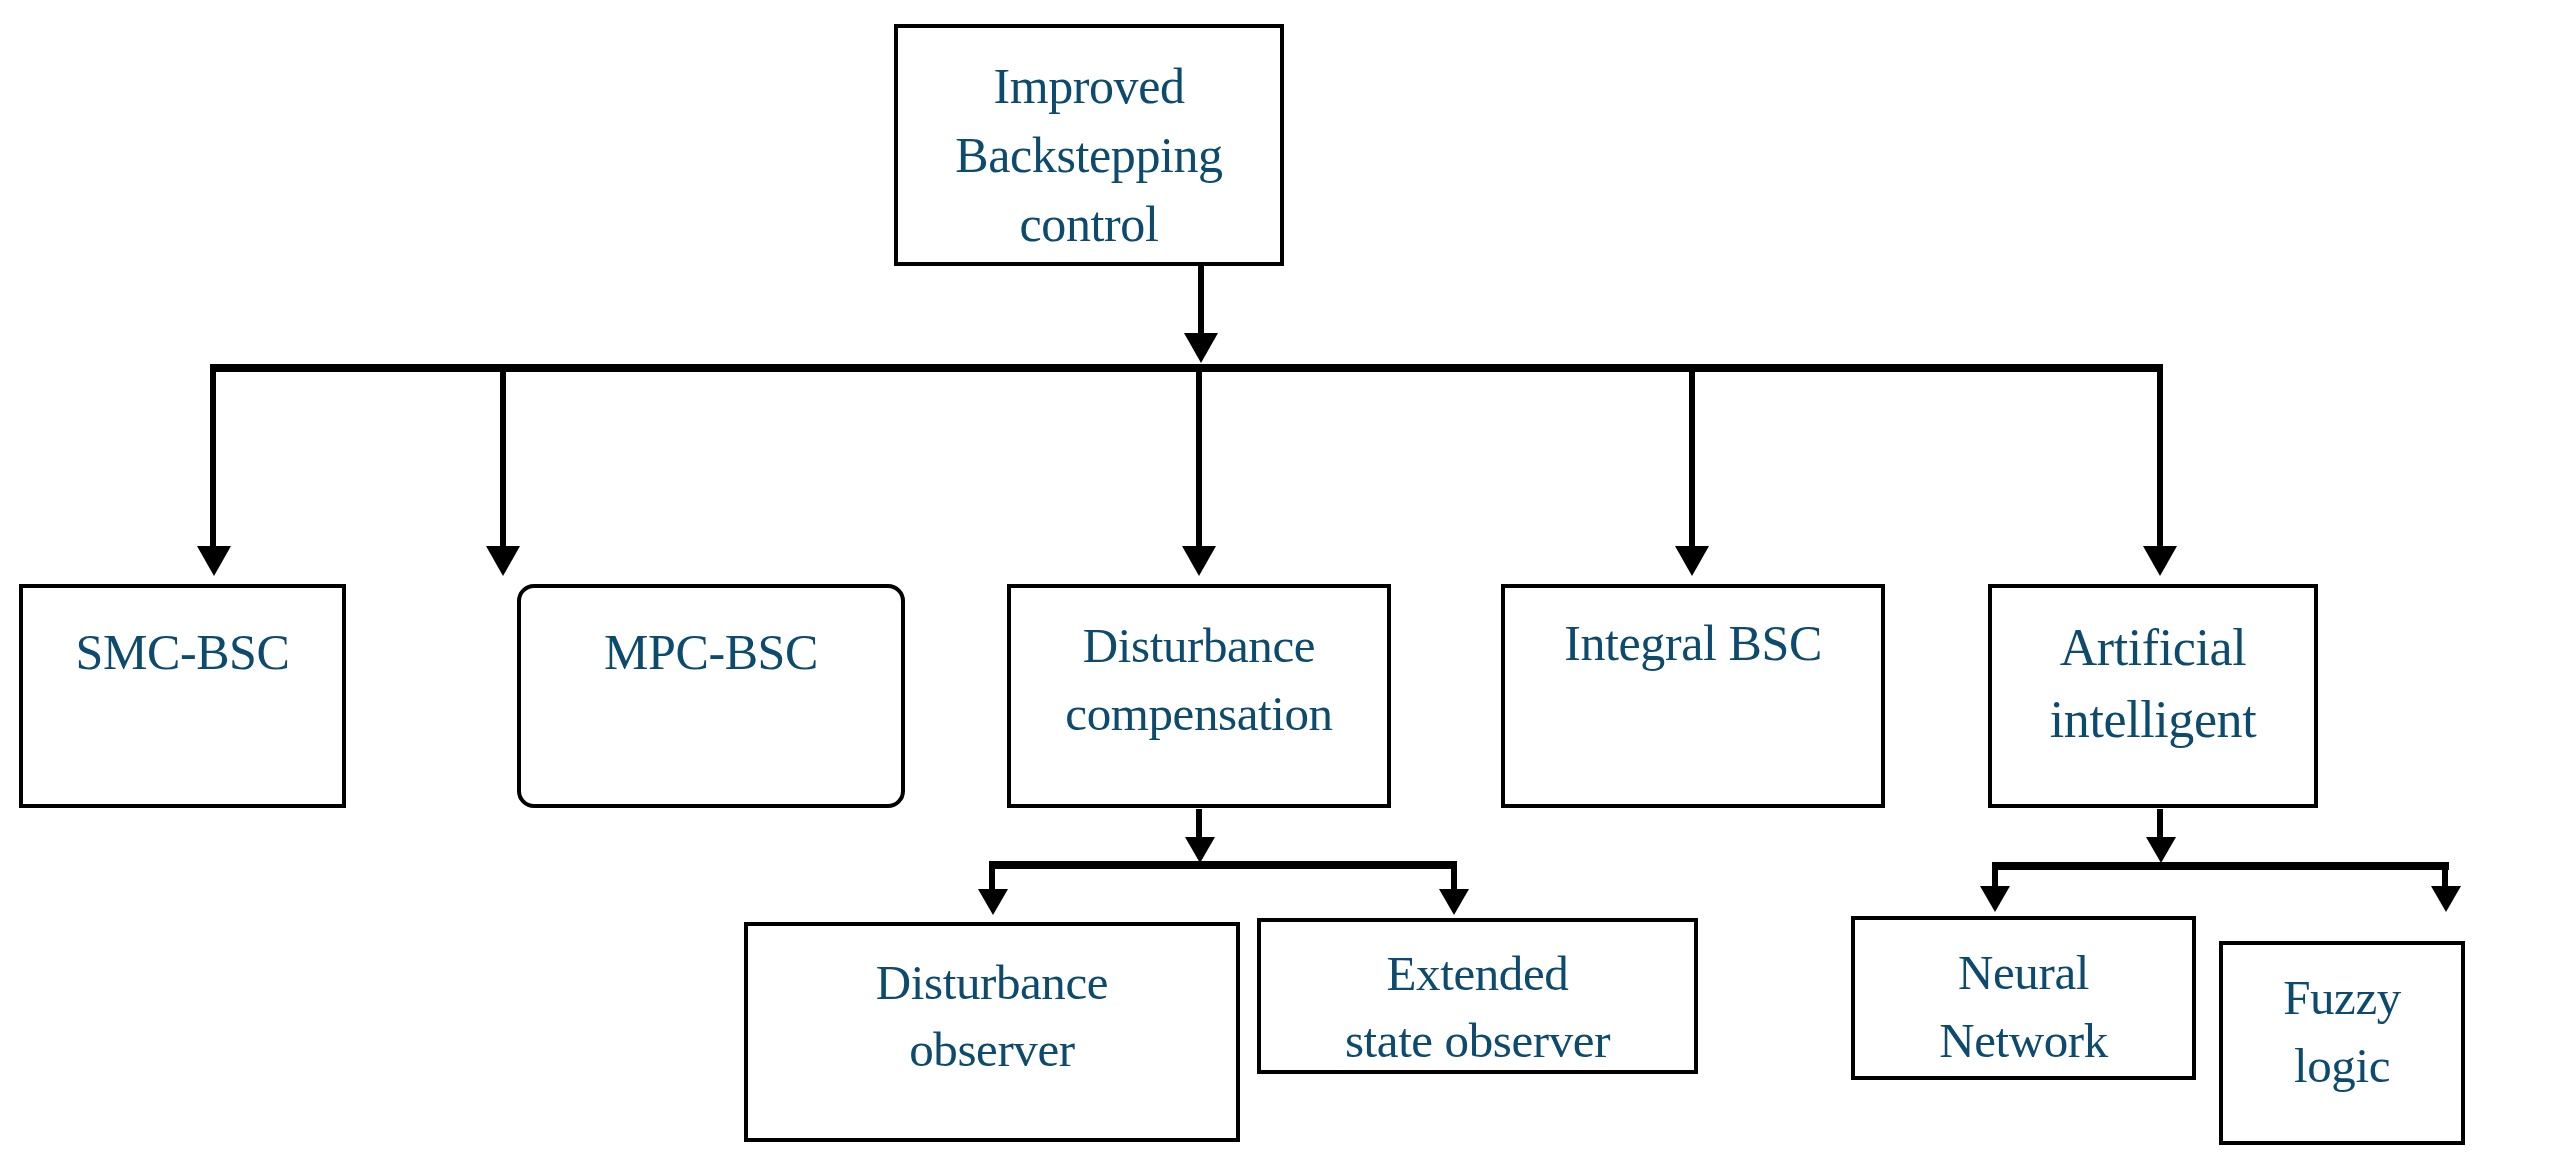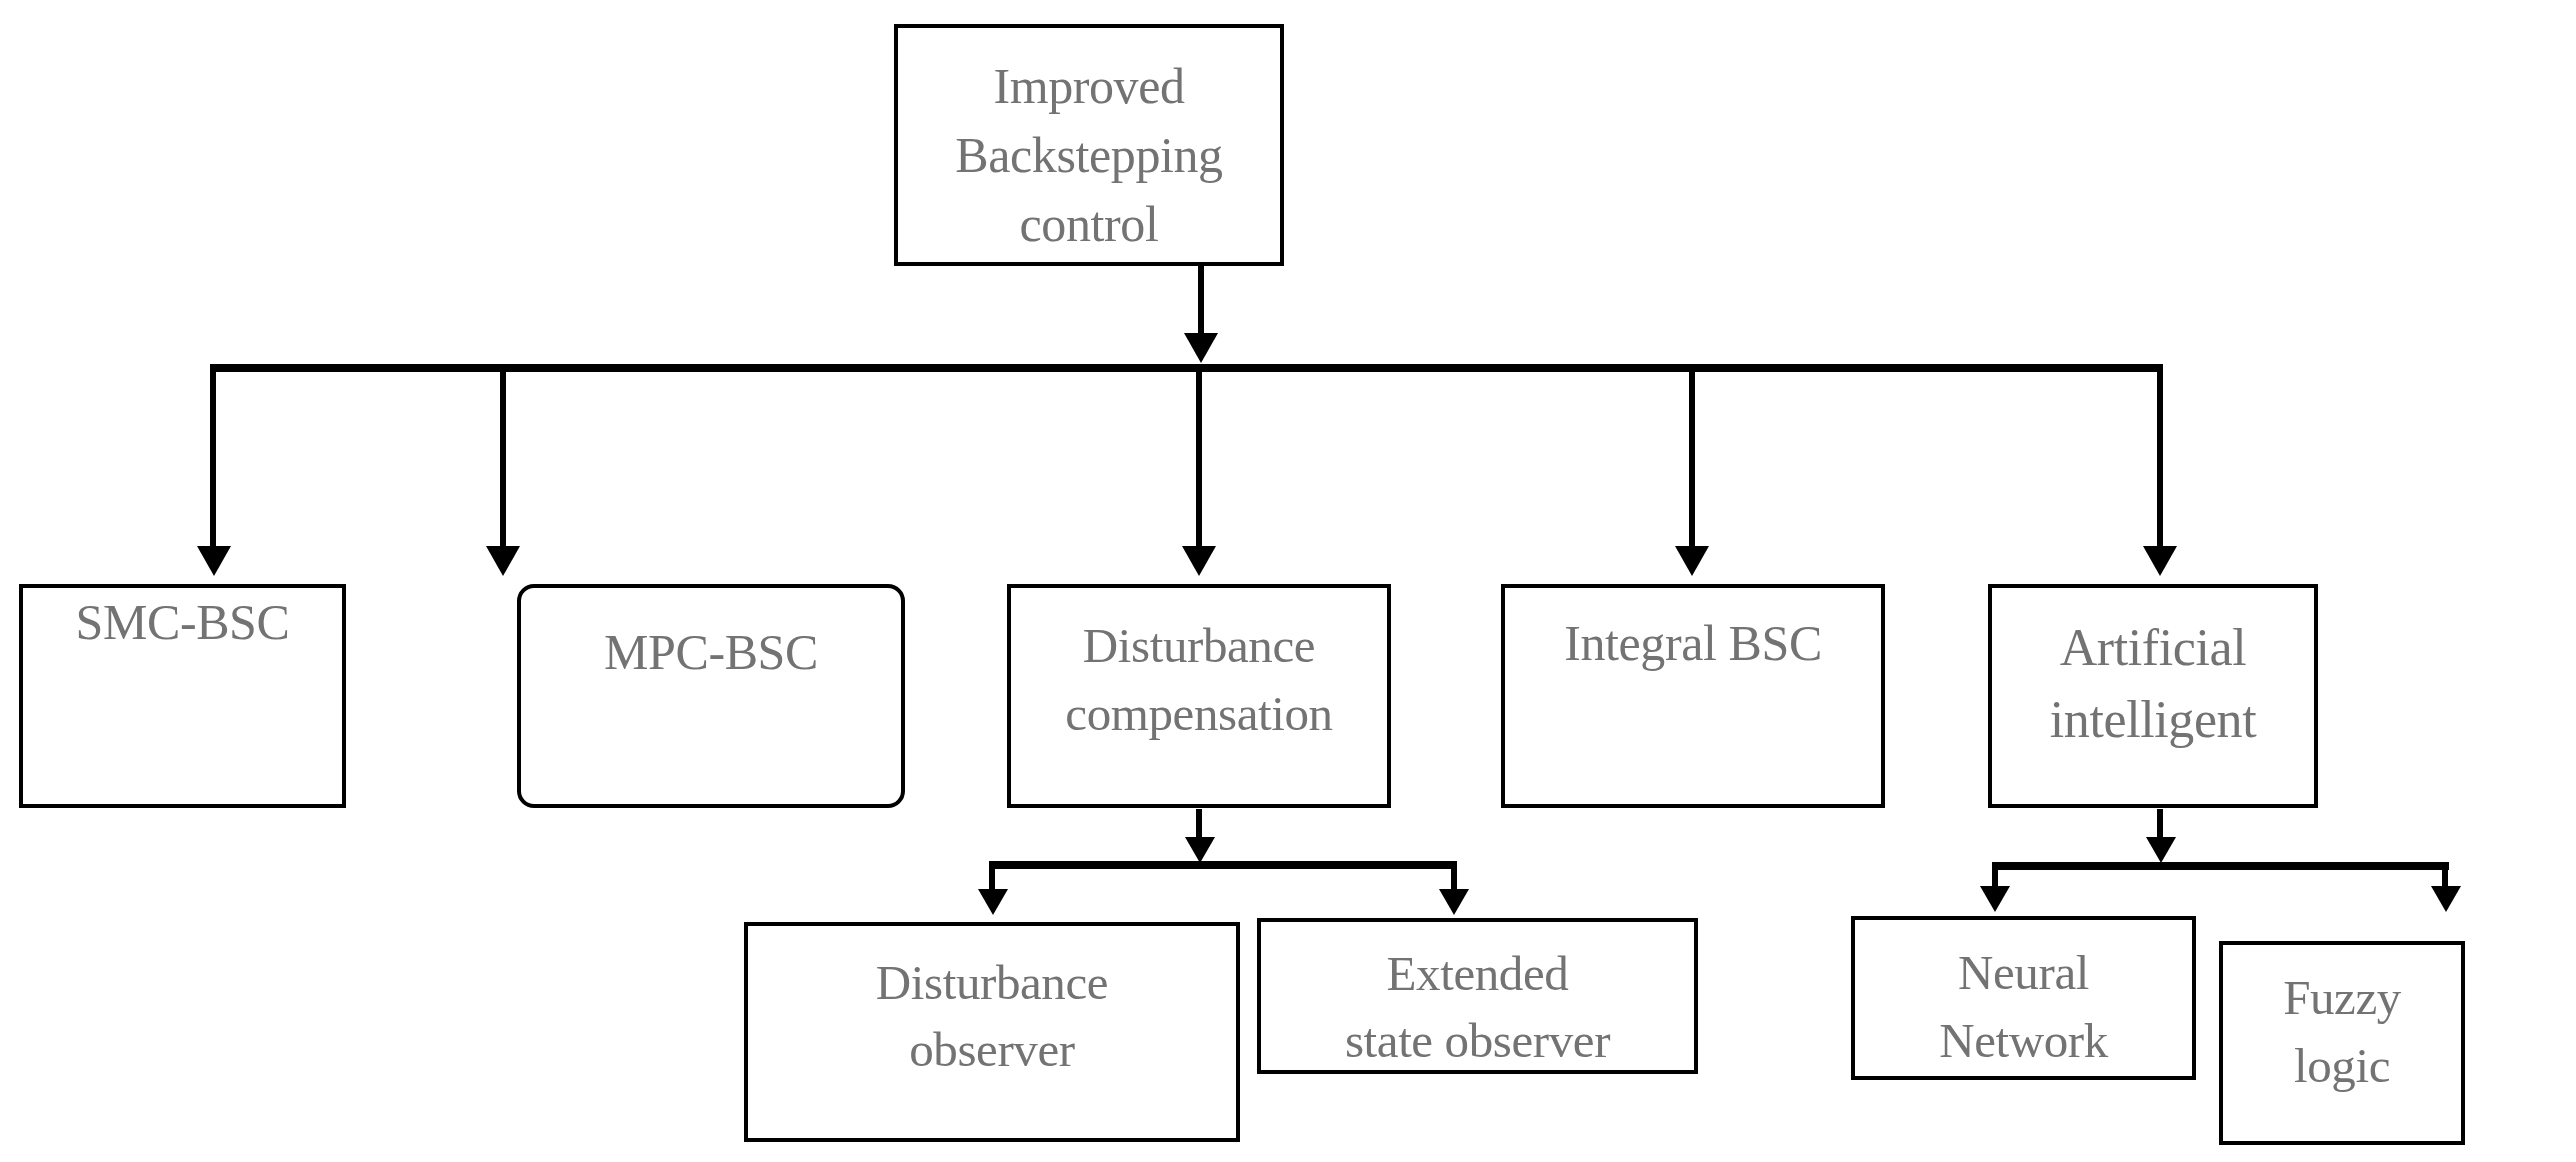--- a/index.html
+++ b/index.html
@@ -22,21 +22,21 @@
   .node-box {
     position: absolute;
     box-sizing: border-box;
     border: 4.3px solid #000000;
     background: #ffffff;
     display: flex;
     flex-direction: column;
     align-items: center;
     text-align: center;
     line-height: 1.38;
-    color: #737373;
+    color: #0c4a6e;
   }
   .node-label {
     display: block;
     white-space: pre-line;
     letter-spacing: -0.4px;
   }
   
   .conn-v {
     position: absolute;
     background: #000000;
@@ -84,21 +84,21 @@
 
   <div class="conn-v" style="left:1196px; top:364px; height:186px;"></div>
   <div class="arrow-head" style="left:1182px; top:546px;"></div>
 
   <div class="conn-v" style="left:1689px; top:364px; height:186px;"></div>
   <div class="arrow-head" style="left:1675px; top:546px;"></div>
 
   <div class="conn-v" style="left:2157px; top:364px; height:186px;"></div>
   <div class="arrow-head" style="left:2143px; top:546px;"></div>
 
-  <div class="node-box" style="left:19px; top:584px; width:327px; height:224px; justify-content:flex-start; font-size:50px;">
+  <div class="node-box" style="left:19px; top:584px; width:327px; height:224px; justify-content:flex-start; padding-top:30px; font-size:50px;">
     <span class="node-label">SMC-BSC</span>
   </div>
 
   <div class="node-box" style="left:517px; top:584px; width:388px; height:224px; justify-content:flex-start; padding-top:30px; font-size:50px;border-radius:17px;">
     <span class="node-label">MPC-BSC</span>
   </div>
 
   <div class="node-box" style="left:1007px; top:584px; width:384px; height:224px; justify-content:flex-start; padding-top:24px; font-size:49px;">
     <span class="node-label">Disturbance
 compensation</span>

